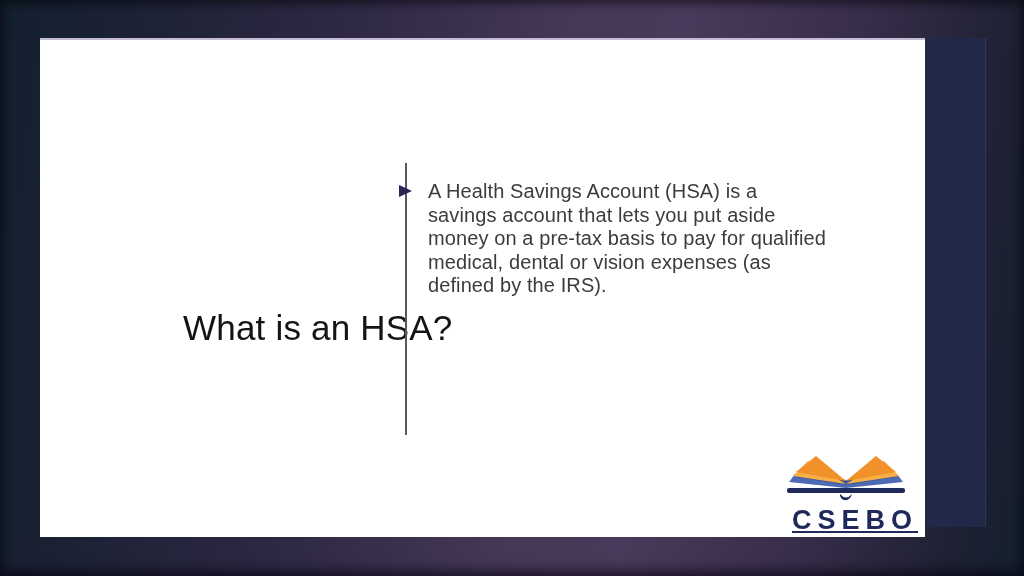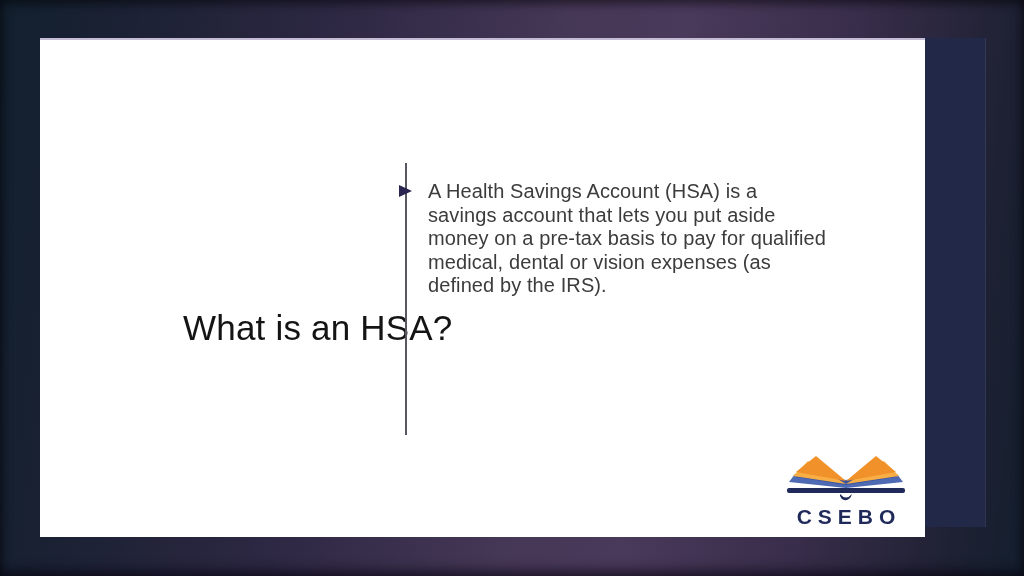--- a/index.html
+++ b/index.html
@@ -86,25 +86,26 @@
   }
   .logo {
     position: absolute;
     left: 746px; top: 415px;
     width: 120px;
     text-align: center;
   }
   .logo svg { display: block; }
   .logo-text {
     margin-top: 2px;
-    font-size: 21px;
+    font-size: 27px;
     font-weight: 700;
     letter-spacing: 6px;
     padding-left: 6px; 
     color: #1f2a5a;
+    text-decoration: underline;
   }
 </style>
 </head>
 <body>
 
 <div class="bg">
 
   <div class="slide">
 
     <div class="page-number">3</div>

